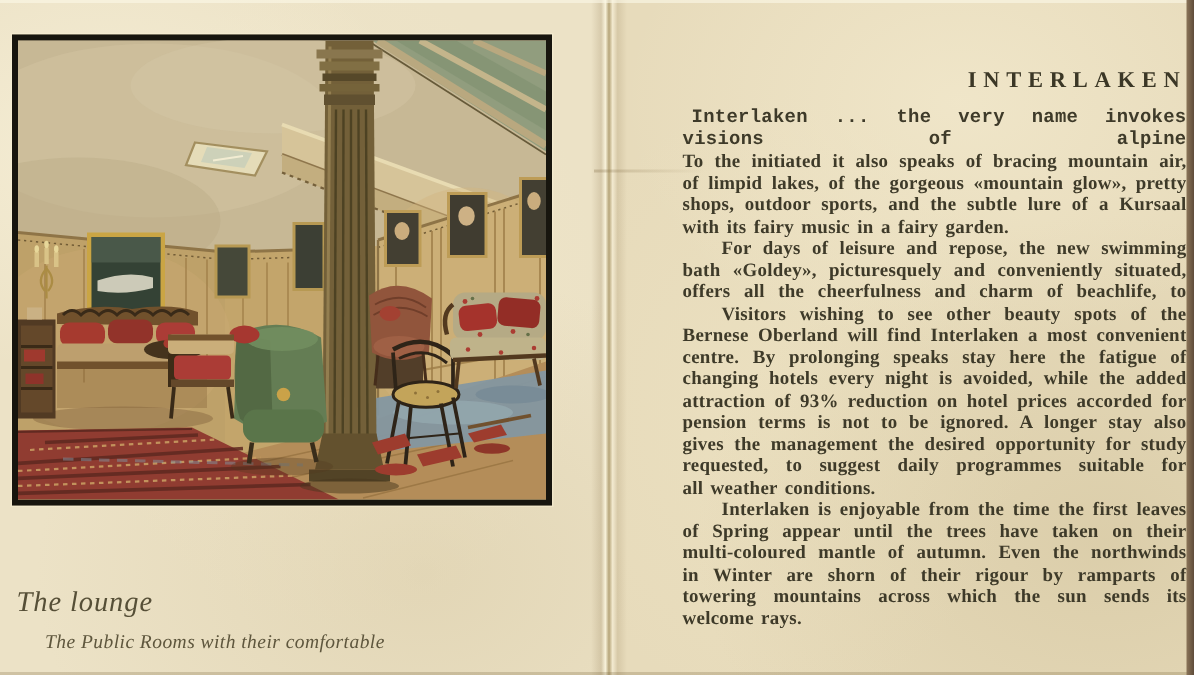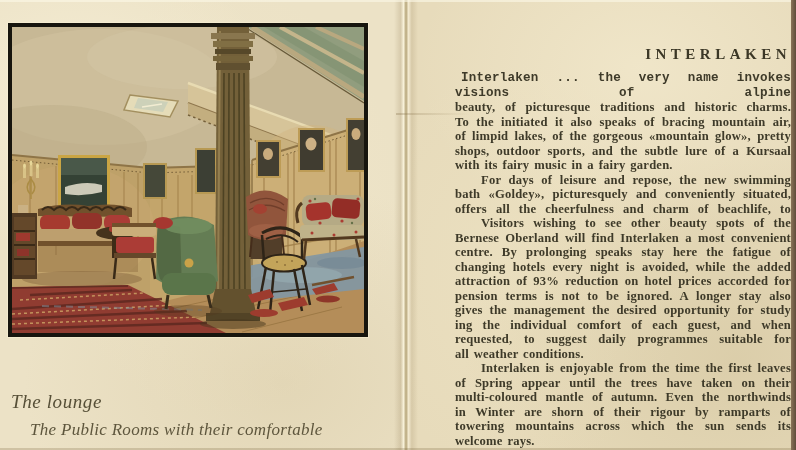--- a/index.html
+++ b/index.html
@@ -51,21 +51,21 @@
   }
   .art-frame svg{display:block;width:352px;height:306px;}
 
   
   .caption-title{
     position:absolute;left:11px;top:391px;
     font-style:italic;font-size:19px;color:#564f37;letter-spacing:.6px;
   }
   .caption-sub1{
     position:absolute;left:30px;top:420px;
-    font-style:italic;font-size:17px;color:#5e563d;letter-spacing:.3px;
+    font-style:italic;font-size:13px;color:#5e563d;letter-spacing:.3px;
   }
   .caption-sub2{
     position:absolute;left:41px;top:451px;
     font-size:13px;color:#5e563d;letter-spacing:.3px;
   }
 
   
   .text-col{position:absolute;left:455px;top:46px;width:336px;color:#3e3a29;}
   .doc-title{
     text-align:right;padding-left:32px;
@@ -367,40 +367,38 @@
     <div class="caption-sub2">furniture are models of decorative art.</div>
   </div>
 
   <div class="page-right"></div>
 
   <div class="text-col">
     <h1 class="doc-title">INTERLAKEN</h1>
     <div>
         <div class="para indent-small">
           <div class="line first">Interlaken ... the very name invokes visions of alpine</div>
-          <div class="line">beauty, of picturesque traditions and historic charms.</div>
           <div class="line">To the initiated it also speaks of bracing mountain air,</div>
           <div class="line">of limpid lakes, of the gorgeous «mountain glow», pretty</div>
           <div class="line">shops, outdoor sports, and the subtle lure of a Kursaal</div>
           <div class="line last">with its fairy music in a fairy garden.</div>
         </div>
         <div class="para indent-normal">
           <div class="line first">For days of leisure and repose, the new swimming</div>
           <div class="line">bath «Goldey», picturesquely and conveniently situated,</div>
           <div class="line">offers all the cheerfulness and charm of beachlife, to</div>
         </div>
         <div class="para indent-normal">
           <div class="line first">Visitors wishing to see other beauty spots of the</div>
           <div class="line">Bernese Oberland will find Interlaken a most convenient</div>
           <div class="line">centre. By prolonging speaks stay here the fatigue of</div>
           <div class="line">changing hotels every night is avoided, while the added</div>
           <div class="line">attraction of 93% reduction on hotel prices accorded for</div>
           <div class="line">pension terms is not to be ignored. A longer stay also</div>
           <div class="line">gives the management the desired opportunity for study</div>
-          <div class="line">ing the individual comfort of each guest, and when</div>
           <div class="line">requested, to suggest daily programmes suitable for</div>
           <div class="line last">all weather conditions.</div>
         </div>
         <div class="para indent-normal">
           <div class="line first">Interlaken is enjoyable from the time the first leaves</div>
           <div class="line">of Spring appear until the trees have taken on their</div>
           <div class="line">multi-coloured mantle of autumn. Even the northwinds</div>
           <div class="line">in Winter are shorn of their rigour by ramparts of</div>
           <div class="line">towering mountains across which the sun sends its</div>
           <div class="line last">welcome rays.</div>

